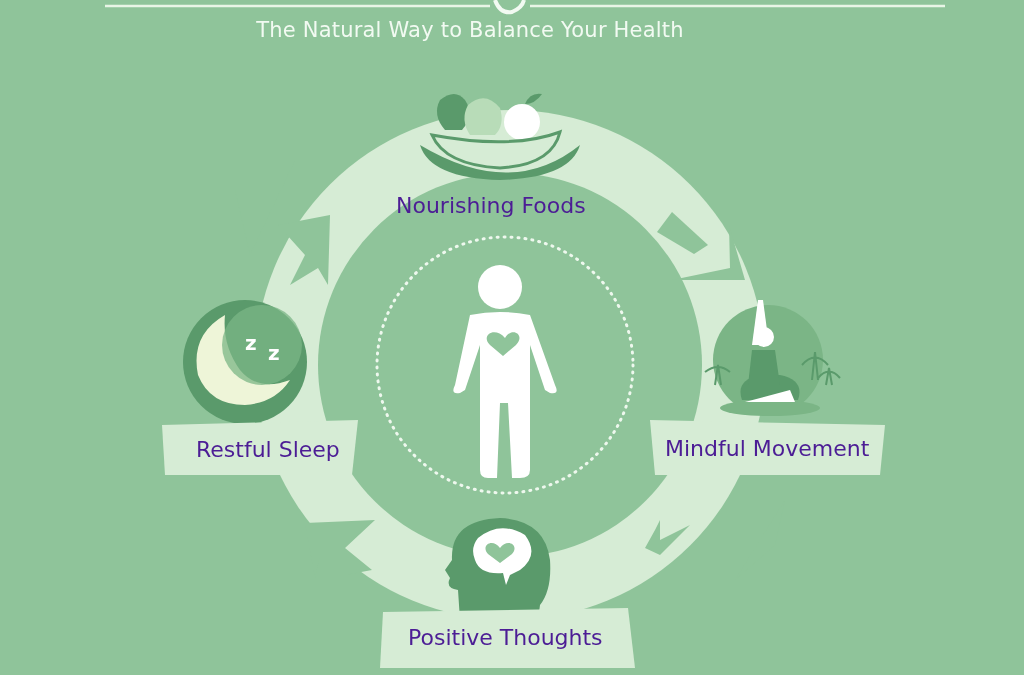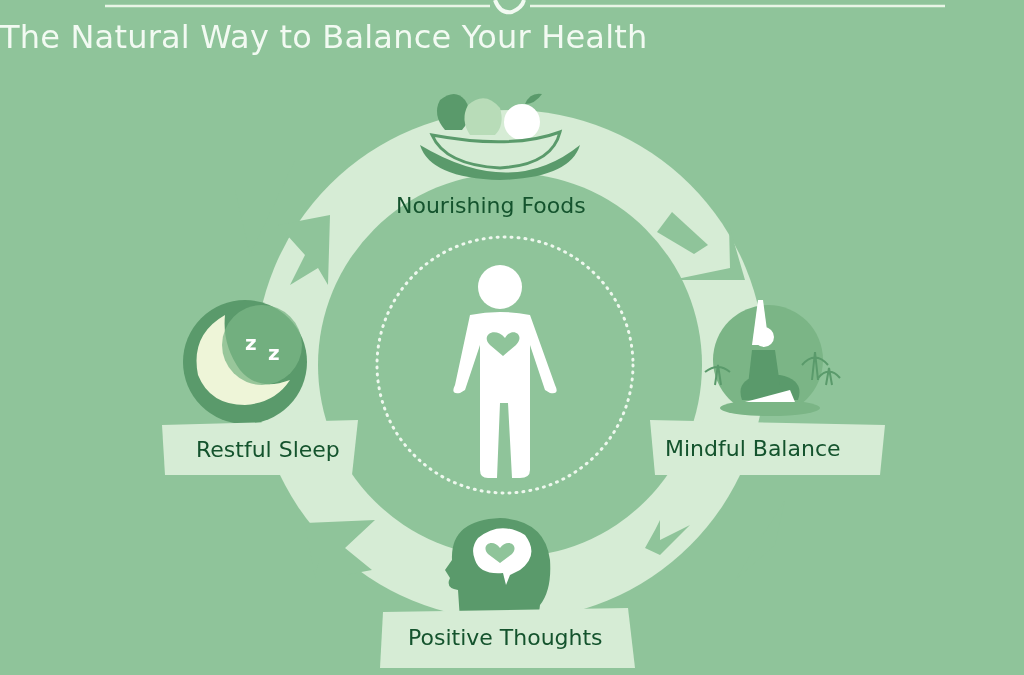--- a/index.html
+++ b/index.html
@@ -1,19 +1,19 @@
 <!DOCTYPE html>
 <html><head>
 <meta charset="utf-8">
 <style>
   html,body{margin:0;padding:0;}
   body{width:1024px;height:675px;overflow:hidden;background:#8fc49a;position:relative;font-family:"DejaVu Sans",sans-serif;}
   .stage{position:absolute;left:0;top:0;width:1024px;height:675px;}
-  .subtitle{position:absolute;left:0;top:18px;width:940px;text-align:left;color:#f2faf2;font-size:32px;letter-spacing:0.2px;font-family:"DejaVu Sans",sans-serif;}
-  .label{position:absolute;color:#14532d;font-size:22px;font-family:"DejaVu Sans",sans-serif;white-space:nowrap;}
+  .subtitle{position:absolute;left:0;top:18px;width:940px;text-align:center;color:#f2faf2;font-size:21px;letter-spacing:0.2px;font-family:"DejaVu Sans",sans-serif;}
+  .label{position:absolute;color:#4c1d95;font-size:22px;font-family:"DejaVu Sans",sans-serif;white-space:nowrap;}
   .lbl-food{left:396px;top:193px;}
   .lbl-sleep{left:180px;top:437px;margin-left:16px;}
   .lbl-move{left:665px;top:436px;}
   .lbl-thought{left:408px;top:625px;}
 </style>
 </head>
 <body>
 
 <div class="stage">
 
@@ -92,16 +92,16 @@
     </g>
 
     <path d="M162 425 L358 420 L352 475 L165 475 Z" fill="#d6ecd5"></path>
     <path d="M650 420 L885 425 L880 475 L655 475 Z" fill="#d6ecd5"></path>
     <path d="M383 612 L628 608 L635 668 L380 668 Z" fill="#d6ecd5"></path>
   </svg>
 
   <div class="subtitle">The Natural Way to Balance Your Health</div>
 
   <div class="label lbl-food">Nourishing Foods</div>
-  <div class="label lbl-move">Mindful Balance</div>
+  <div class="label lbl-move">Mindful Movement</div>
   <div class="label lbl-thought">Positive Thoughts</div>
   <div class="label lbl-sleep">Restful Sleep</div>
 </div>
 
 </body></html>

